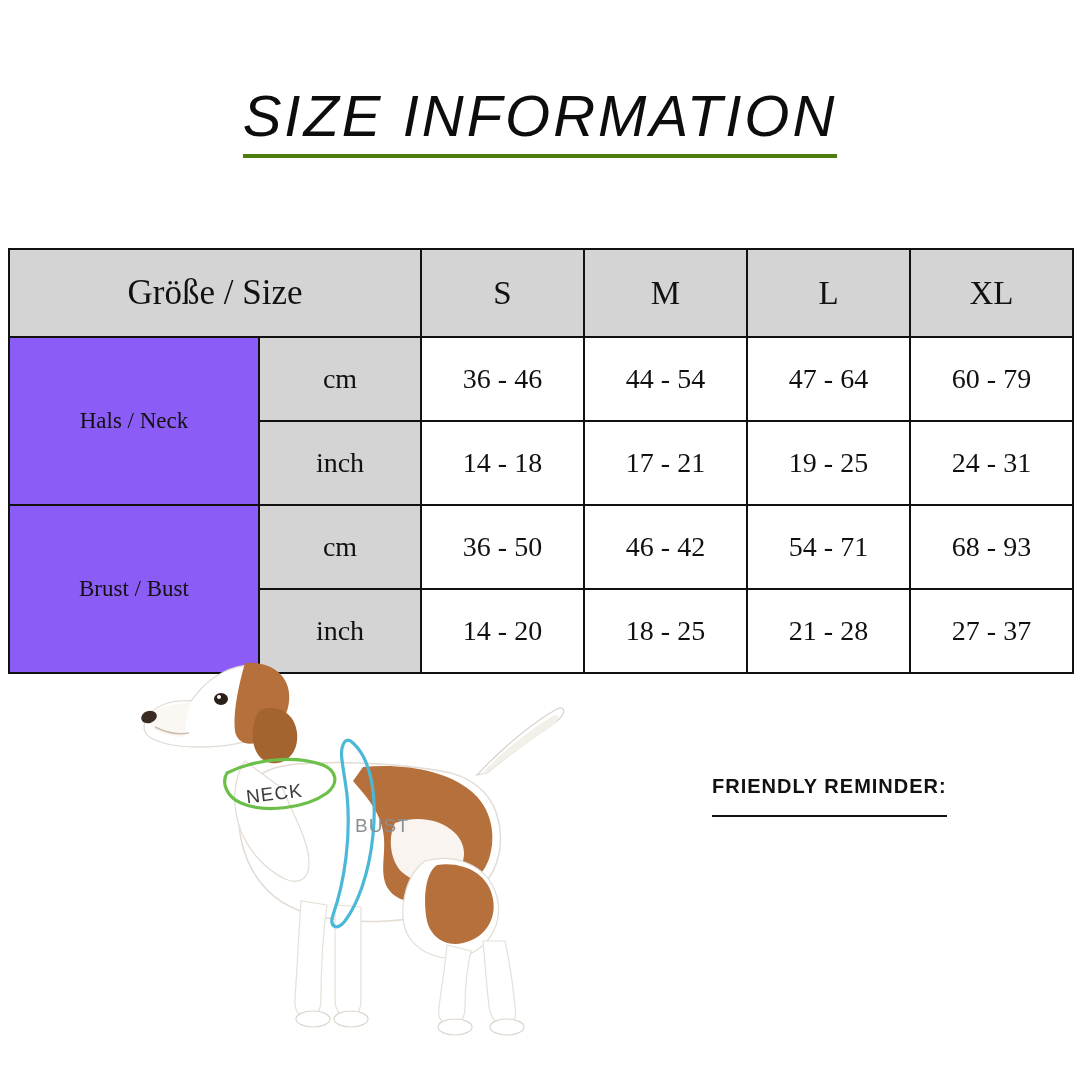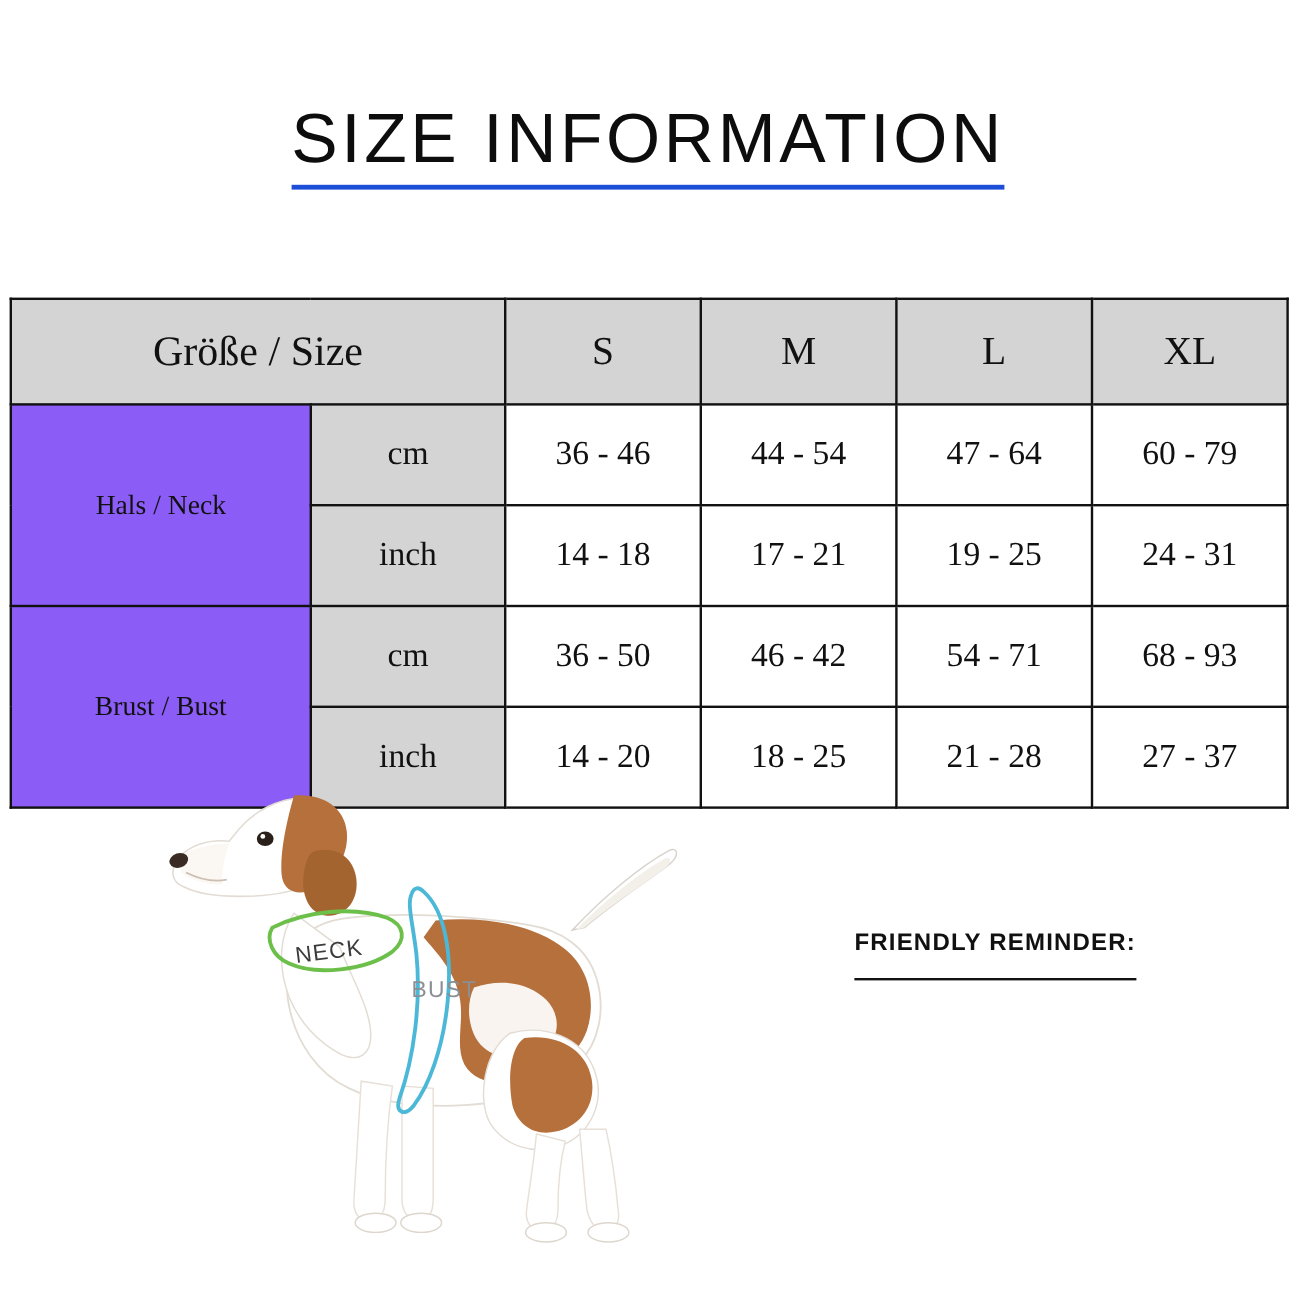--- a/index.html
+++ b/index.html
@@ -23,22 +23,23 @@
     left: 0;
     width: 1080px;
     text-align: center;
     font-family: "Liberation Sans", sans-serif;
     font-size: 58px;
     font-weight: 400;
     letter-spacing: 3px;
     color: #0d0d0d;
   }
   .title span.tx {
-    border-bottom: 4px solid #1d4ed8;
+    border-bottom: 4px solid #4d7c0f;
     padding-bottom: 6px;
+    font-style: italic;
   }
 
   
   .size-table {
     position: absolute;
     left: 8px;
     top: 248px;
     width: 1064px;
     border-collapse: collapse;
     table-layout: fixed;
@@ -99,21 +100,21 @@
     left: 246px;
     top: 783px;
     font-family: "Liberation Sans", sans-serif;
     font-size: 19px;
     letter-spacing: 1px;
     color: #3c3c3c;
     transform: rotate(-7deg);
   }
   .bust-label {
     position: absolute;
-    left: 343px;
+    left: 355px;
     top: 815px;
     font-family: "Liberation Sans", sans-serif;
     font-size: 19px;
     letter-spacing: 1px;
     color: #8a8f94;
   }
 
   
   .reminder {
     position: absolute;

